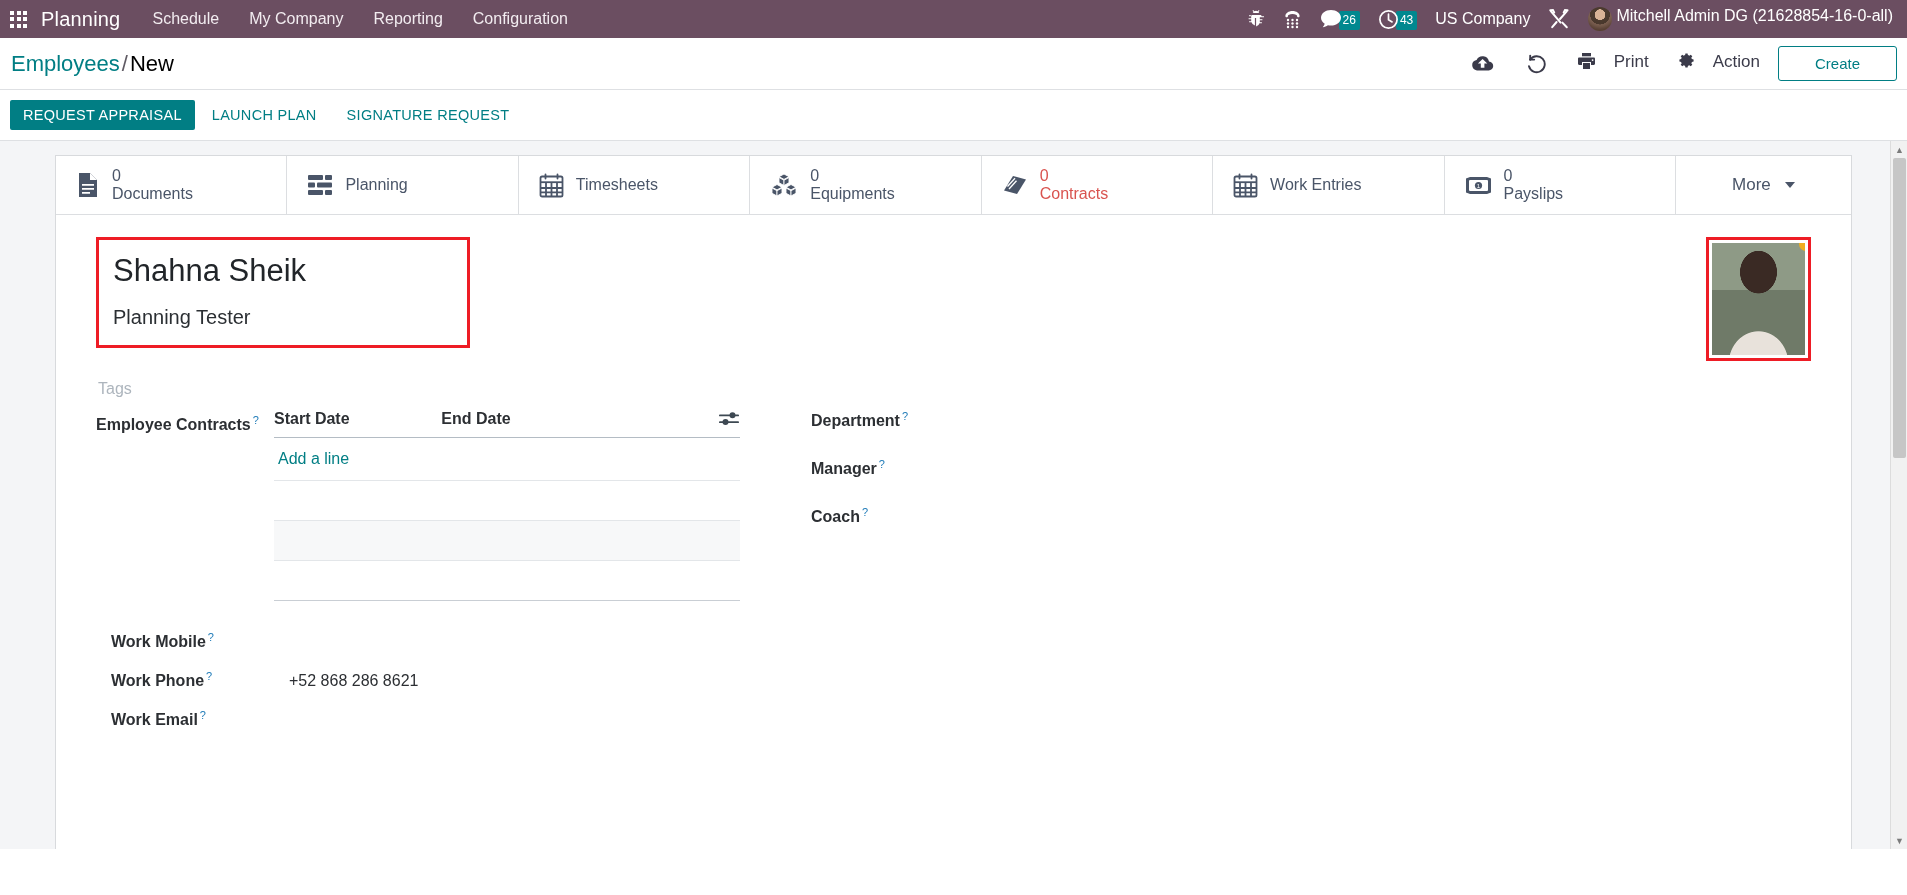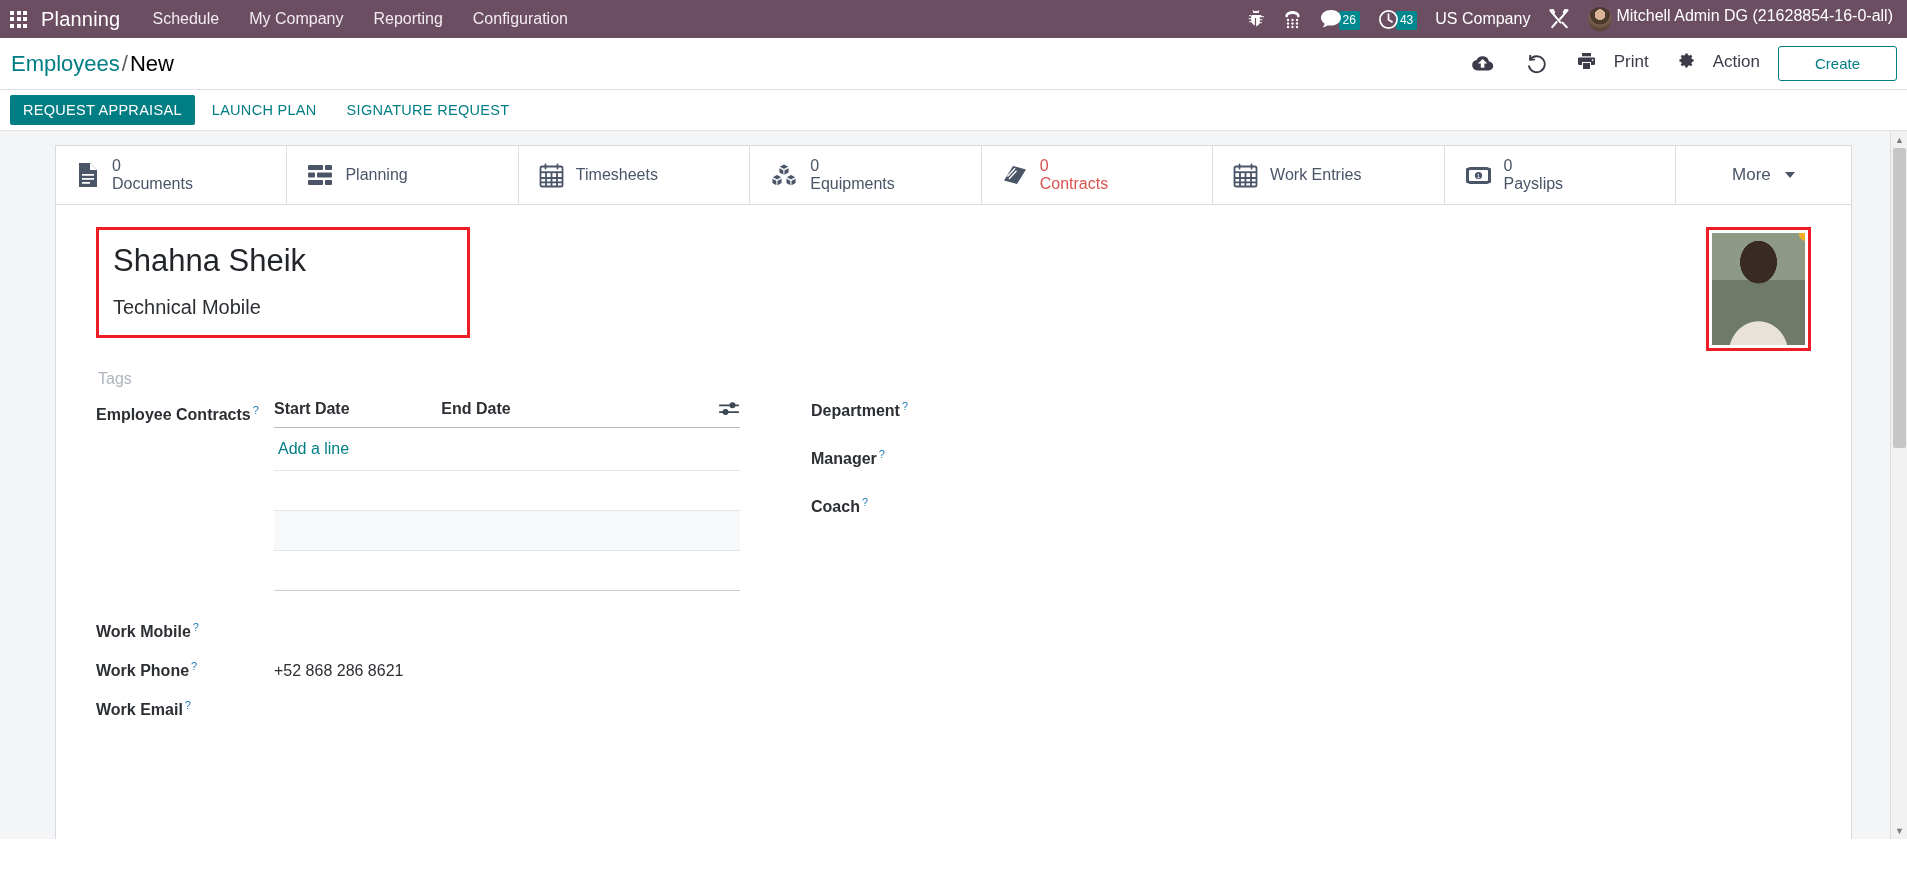--- a/index.html
+++ b/index.html
@@ -126,21 +126,21 @@
     padding: 8px 36px;
     border-radius: 3px;
     cursor: pointer;
     white-space: nowrap;
   }
 
   
   .cp-bottom {
     border-top: 1px solid #dee0e3;
     border-bottom: 1px solid #dee0e3;
-    height: 42px;
+    height: 52px;
     display: flex;
     align-items: center;
     padding: 8px 10px;
     gap: 4px;
     background: #ffffff;
   }
   .act-btn {
     font-size: 14.5px;
     letter-spacing: .3px;
     padding: 7px 13px;
@@ -282,21 +282,21 @@
     font-size: 16px;
     cursor: pointer;
     border-bottom: 1px solid #e3e6e9;
   }
   .o2m-empty-a { height: 40px; border-bottom: 1px solid #e3e6e9; }
   .o2m-empty-b { height: 40px; background: #f7f8f9; border-bottom: 1px solid #e3e6e9; }
   .o2m-empty-c { height: 40px; border-bottom: 1px solid #c9ced4; }
 
   .left-fields { margin-top: 30px; }
   .lf-row { display: flex; align-items: baseline; margin-bottom: 19px; }
-  .lf-label { width: 178px; flex: 0 0 178px; }
+  .lf-label { width: 178px; flex: 0 0 178px; margin-left: 15px; }
   .right-fields .rf-row { margin-bottom: 28px; }
 
   
   .scrollbar {
     position: absolute;
     right: 0; top: 0;
     width: 17px;
     height: 100%;
     background: #f1f1f1;
     border-left: 1px solid #dcdcdc;
@@ -570,21 +570,21 @@
         <span>More</span>
         <span class="caret"></span>
       </div>
     </div>
 
     <div class="sheet-body">
 
       <div class="title-wrap">
         <div class="title-box">
           <div class="emp-name">Shahna Sheik</div>
-          <div class="emp-job">Technical Mobile</div>
+          <div class="emp-job">Planning Tester</div>
         </div>
       </div>
 
       <div class="photo-box">
         <div class="photo-inner">
           <span class="photo-dot"></span>
         </div>
       </div>
 
       <div class="tags-placeholder">Tags</div>

